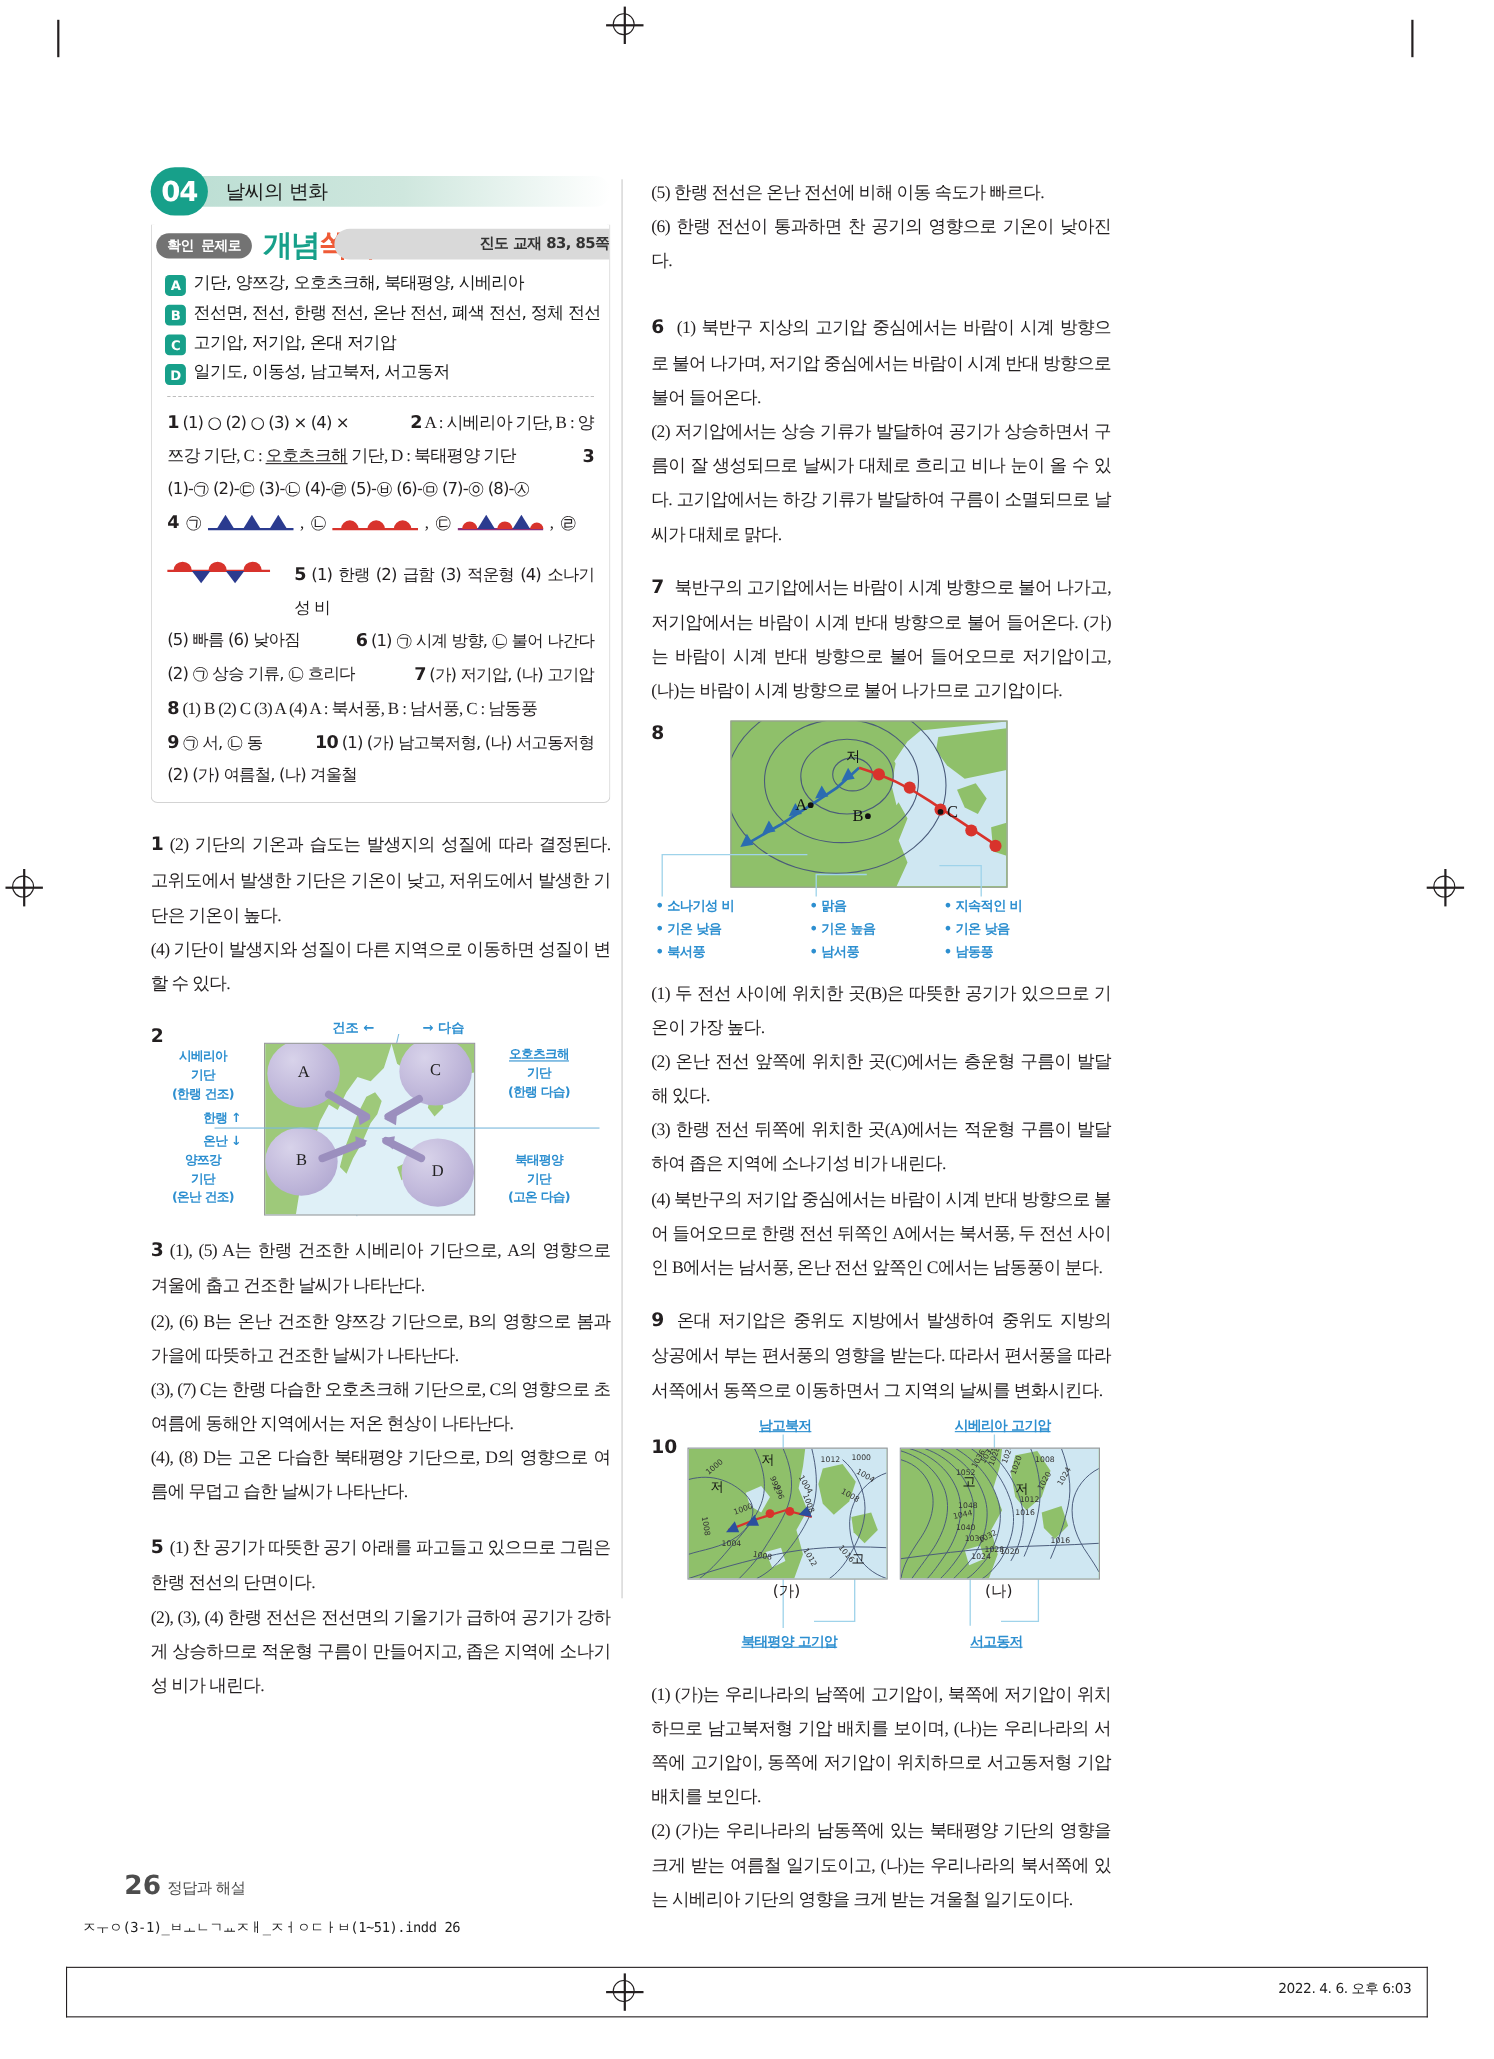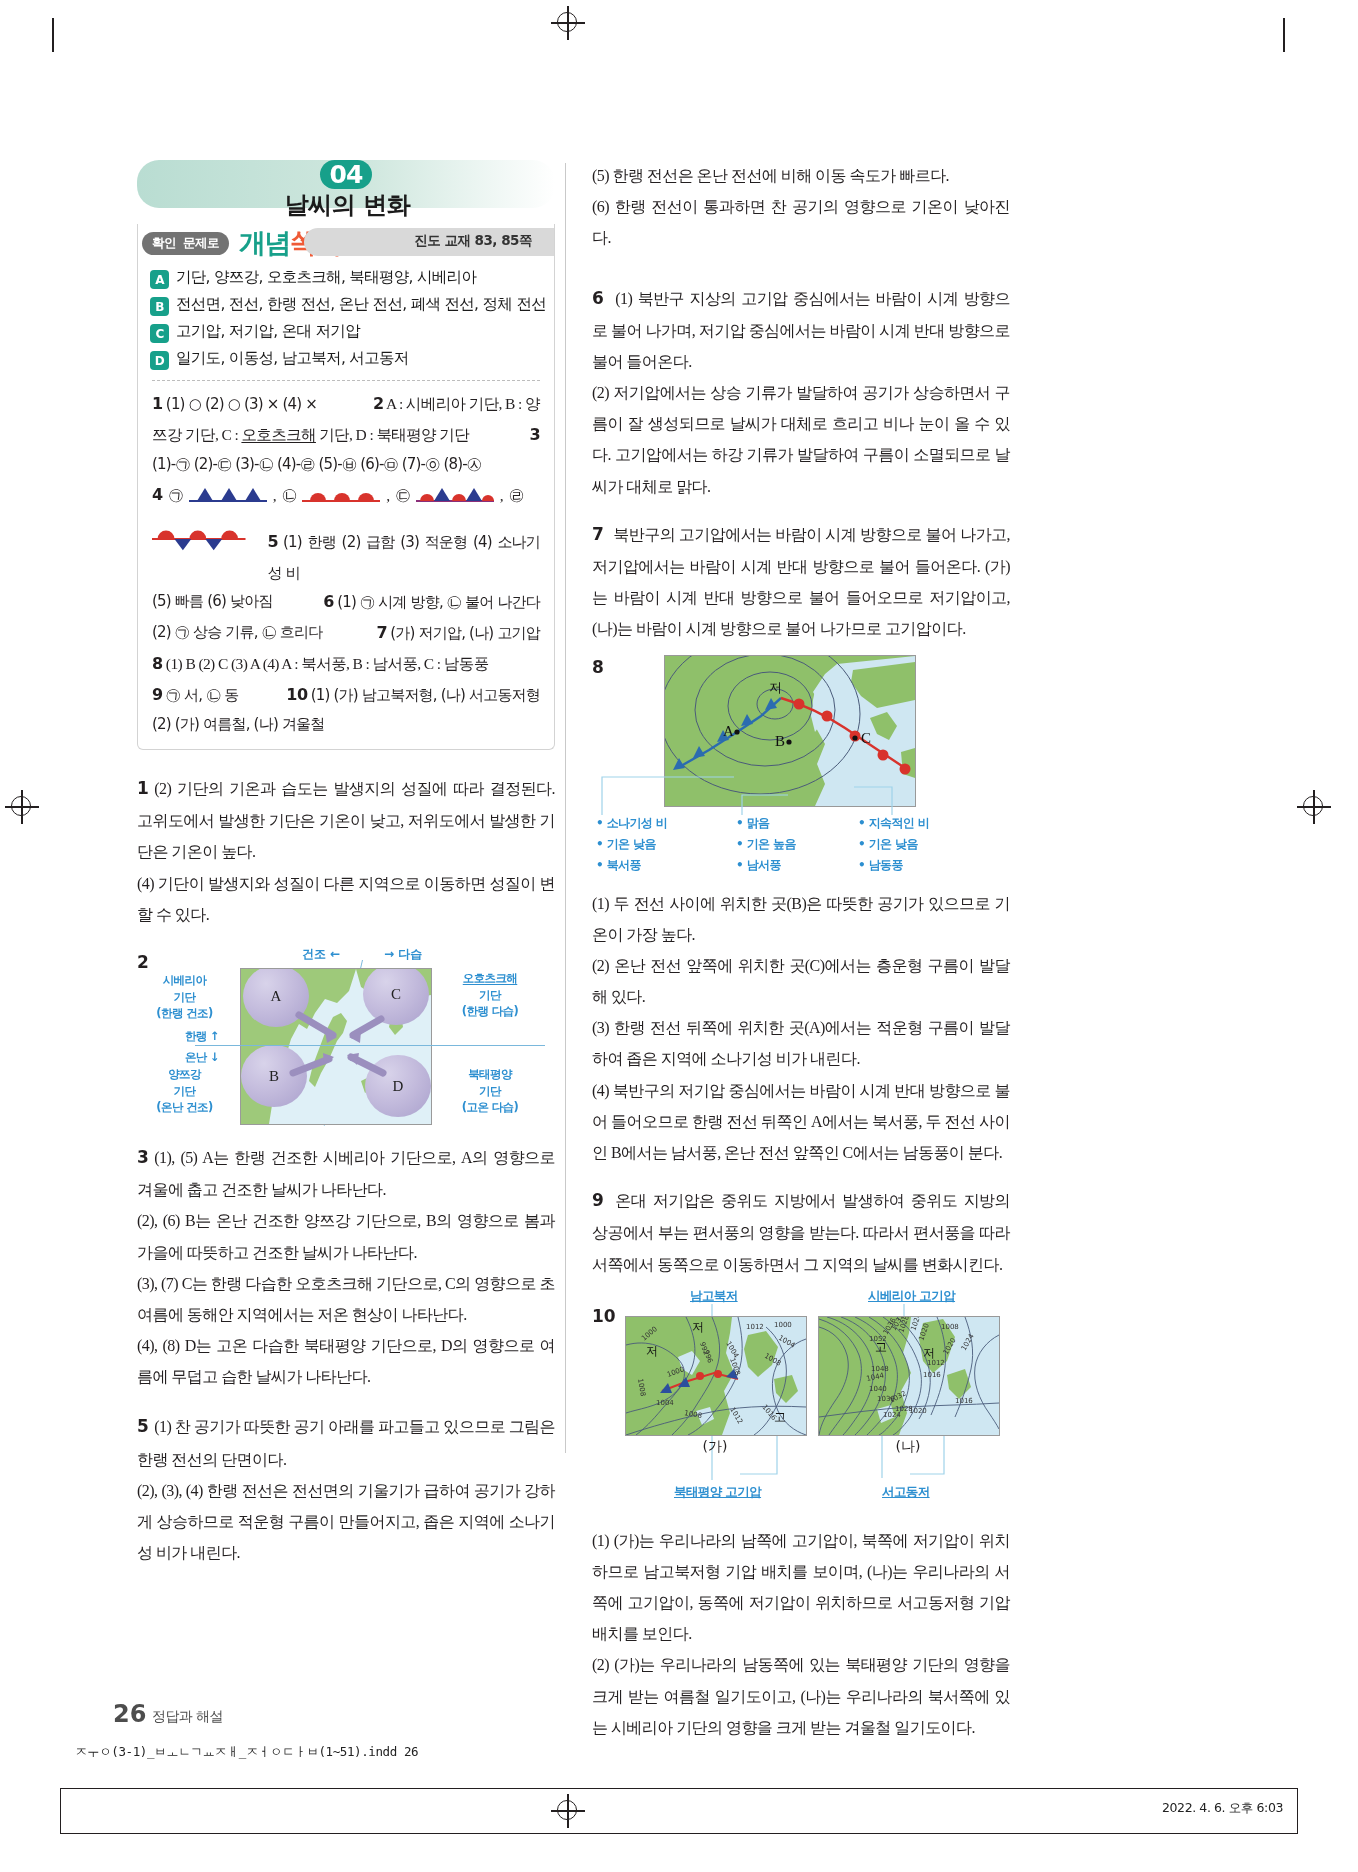--- a/index.html
+++ b/index.html
@@ -19,42 +19,42 @@
   .reg:after{top:16px;left:0;height:1.5px;width:34px;}
   .reg .circ{position:absolute;left:6px;top:6px;width:20px;height:20px;border:1.5px solid #231f20;border-radius:50%;box-sizing:border-box;}
 
   
   .col{position:absolute;top:160px;width:418px;}
   .colL{left:137px;}
   .colR{left:592px;}
   .divider{position:absolute;left:565px;top:163px;width:1px;height:1290px;background:#c9c9c9;}
 
   
-  .chapter{position:relative;height:48px;border-radius:22px;
+  .chapter{position:relative;height:28px;border-radius:22px;
       background:linear-gradient(90deg,#b9ddd2 0%,#cfe7de 55%,#ffffff 100%);
-      display:flex;align-items:center;flex-direction:column;}
+      display:flex;align-items:center;}
   .chapter .num{width:52px;height:44px;border-radius:22px;background:#17a08a;
       color:#fff;font-family:"DejaVu Sans",sans-serif;font-weight:bold;font-size:25px;
       display:flex;align-items:center;justify-content:center;letter-spacing:-1px;}
-  .chapter .ttl{margin-left:3px;font-family:"DejaVu Sans",sans-serif;font-weight:bold;
-      font-size:24px;color:#1b1b1b;letter-spacing:-0.5px;}
+  .chapter .ttl{margin-left:16px;font-family:"DejaVu Sans",sans-serif;font-weight:normal;
+      font-size:18px;color:#1b1b1b;letter-spacing:-0.5px;}
 
   
   .conceptbox{margin-top:16px;border:1px solid #d3d3d3;border-top:none;border-radius:0 0 6px 6px;
       padding:0 0 10px 0;position:relative;background:#fff;}
   .cbhead{display:flex;align-items:center;height:38px;position:relative;}
   .chip{background:#737373;color:#fff;border-radius:12px;padding:3px 10px;
       font-family:Liberation Mono, monospace;font-weight:bold;font-size:12.5px;letter-spacing:-0.5px;margin-left:4px;}
   .chip:after{content:"";position:absolute;}
   .cbhead .big{margin-left:10px;font-family:"DejaVu Sans",sans-serif;font-weight:bold;font-size:27px;
       color:#17a08a;letter-spacing:-1.5px;}
   .cbhead .big .ss{color:#ef5a36;}
   .greypill{position:absolute;right:0;top:4px;height:28px;border-radius:14px 0 0 14px;
       background:#d9d9d9;width:250px;}
-  .greypill span{position:absolute;right:22px;top:4px;font-family:"DejaVu Sans",sans-serif;
+  .greypill span{position:absolute;right:0;top:4px;font-family:"DejaVu Sans",sans-serif;
       font-weight:bold;font-size:13.5px;color:#333;letter-spacing:-0.5px;}
 
   .ansline{display:flex;align-items:flex-start;margin:5px 0 5px 12px;
       font-family:"DejaVu Sans",sans-serif;font-size:15.5px;letter-spacing:-0.7px;color:#1b1b1b;}
   .badge{flex:0 0 auto;width:19px;height:19px;border-radius:4px;background:#17a08a;color:#fff;
       font-family:"DejaVu Sans",sans-serif;font-weight:bold;font-size:12px;
       display:flex;align-items:center;justify-content:center;margin-right:7px;margin-top:3px;}
 
   .dash{border-top:1px dashed #bdbdbd;margin:10px 14px 8px 14px;}
 

